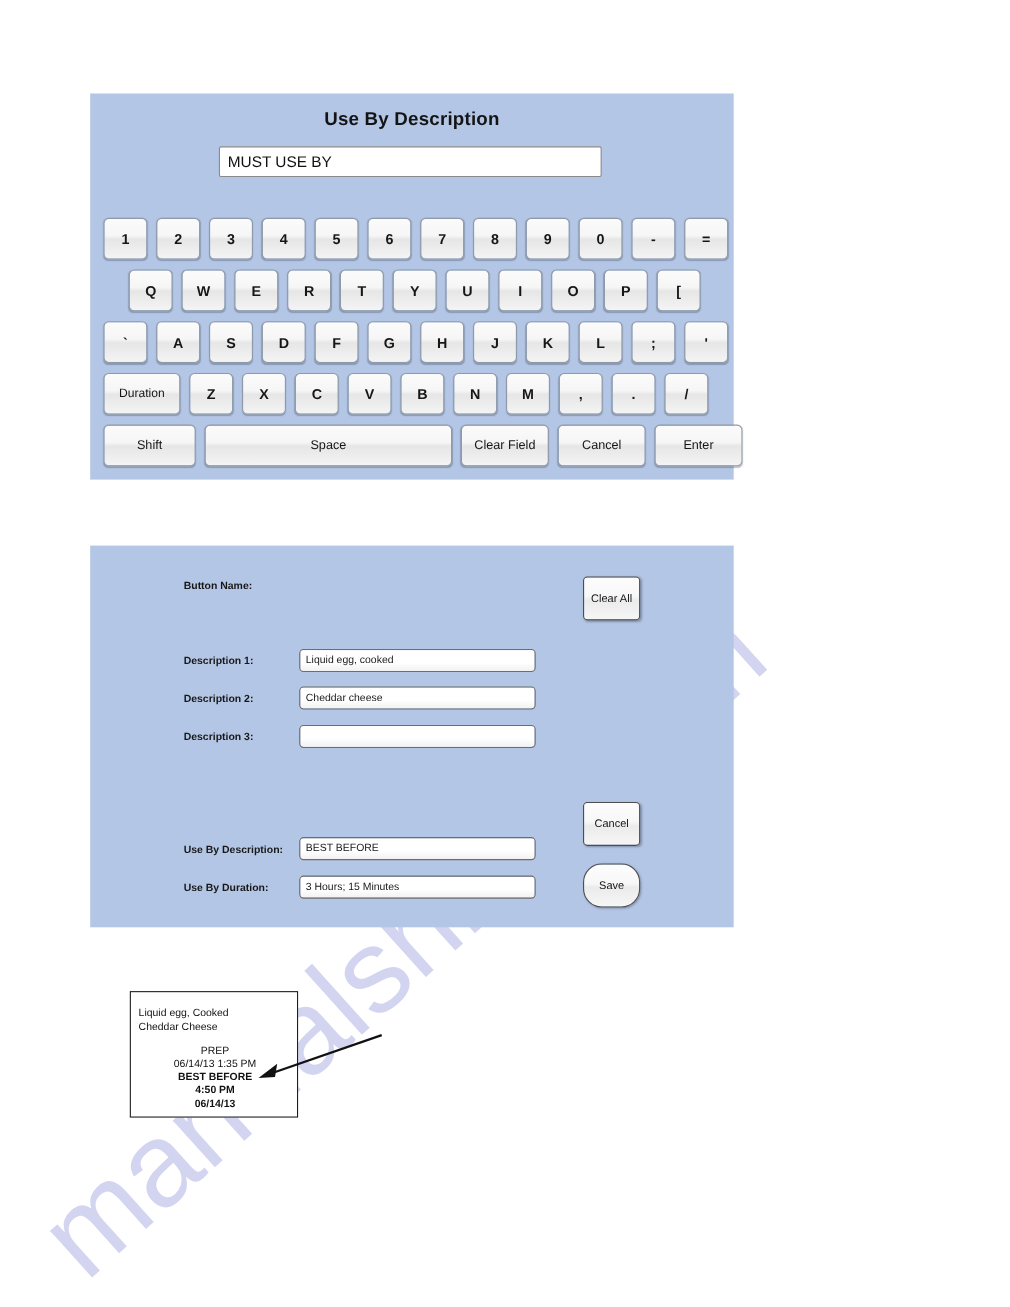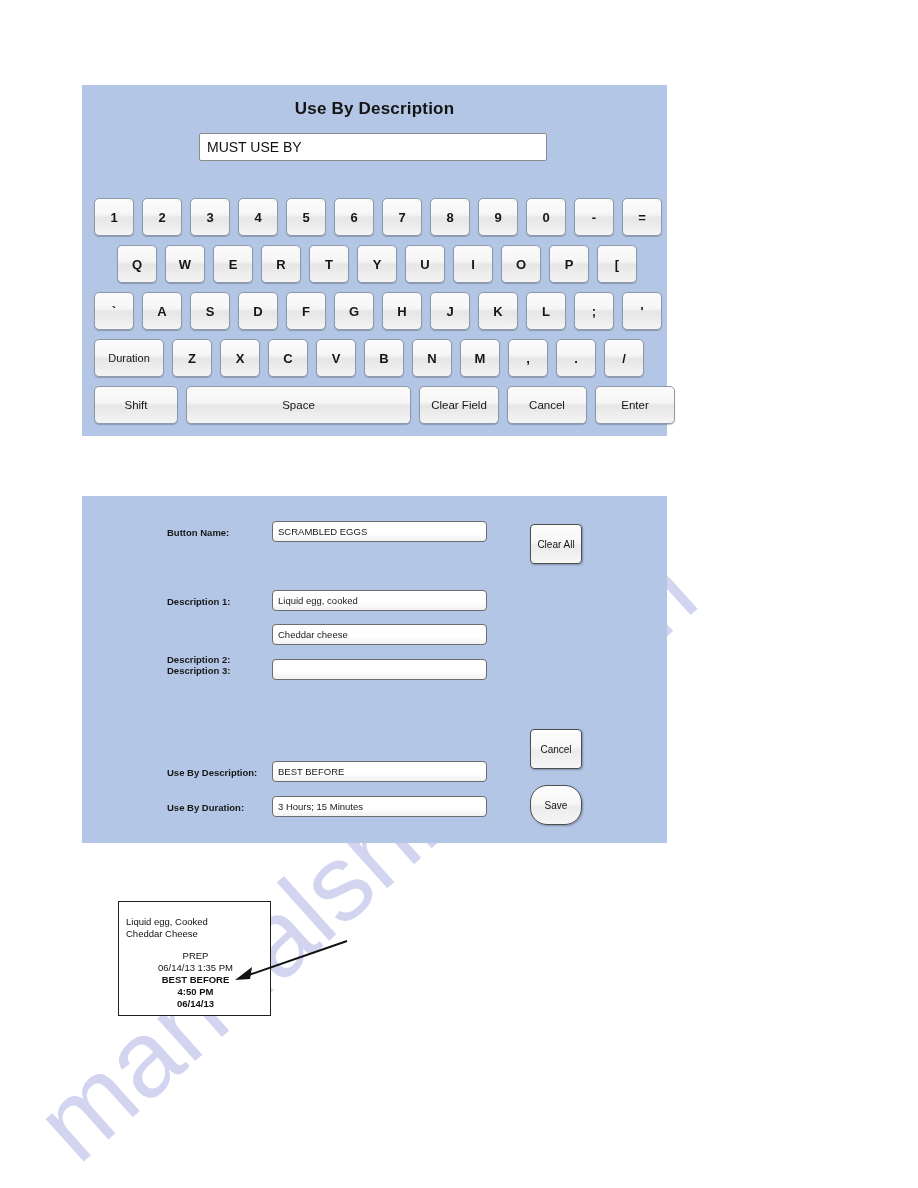--- a/index.html
+++ b/index.html
@@ -161,21 +161,21 @@
     font-size: 10px;
     color: #141414;
     box-shadow: 1px 1px 2px rgba(30,40,60,.35);
   }
 
   
   #lbl-button-name    { left: 85px;  top: 31px; }
   #fld-button-name    {            top: 25px; }
   #lbl-desc1          { left: 85px;  top: 100px; }
   #fld-desc1          {            top: 94px; }
-  #lbl-desc2          { left: 85px;  top: 134px; margin-top: 24px; }
+  #lbl-desc2          { left: 85px;  top: 134px; }
   #fld-desc2          {            top: 128px; }
   #lbl-desc3          { left: 85px;  top: 169px; }
   #fld-desc3          {            top: 163px; }
   #lbl-useby-desc     { left: 85px;  top: 271px; }
   #fld-useby-desc     {            top: 265px; }
   #lbl-useby-dur      { left: 85px;  top: 306px; }
   #fld-useby-dur      {            top: 300px; }
 
   #btn-clear-all { left: 448px; top: 28px; }
   #btn-cancel    { left: 448px; top: 233px; }
@@ -303,21 +303,20 @@
     <div class="key action k-space">Space</div>
     <div class="key action k-clear">Clear Field</div>
     <div class="key action k-cancel">Cancel</div>
     <div class="key action k-enter">Enter</div>
   </div>
 </div>
 
 <div class="panel" id="form-panel">
 
   <div class="form-label" id="lbl-button-name">Button Name:</div>
-  <div class="form-field" id="fld-button-name">SCRAMBLED EGGS</div>
 
   <div class="form-label" id="lbl-desc1">Description 1:</div>
   <div class="form-field" id="fld-desc1">Liquid egg, cooked</div>
 
   <div class="form-label" id="lbl-desc2">Description 2:</div>
   <div class="form-field" id="fld-desc2">Cheddar cheese</div>
 
   <div class="form-label" id="lbl-desc3">Description 3:</div>
   <div class="form-field" id="fld-desc3"></div>
 

